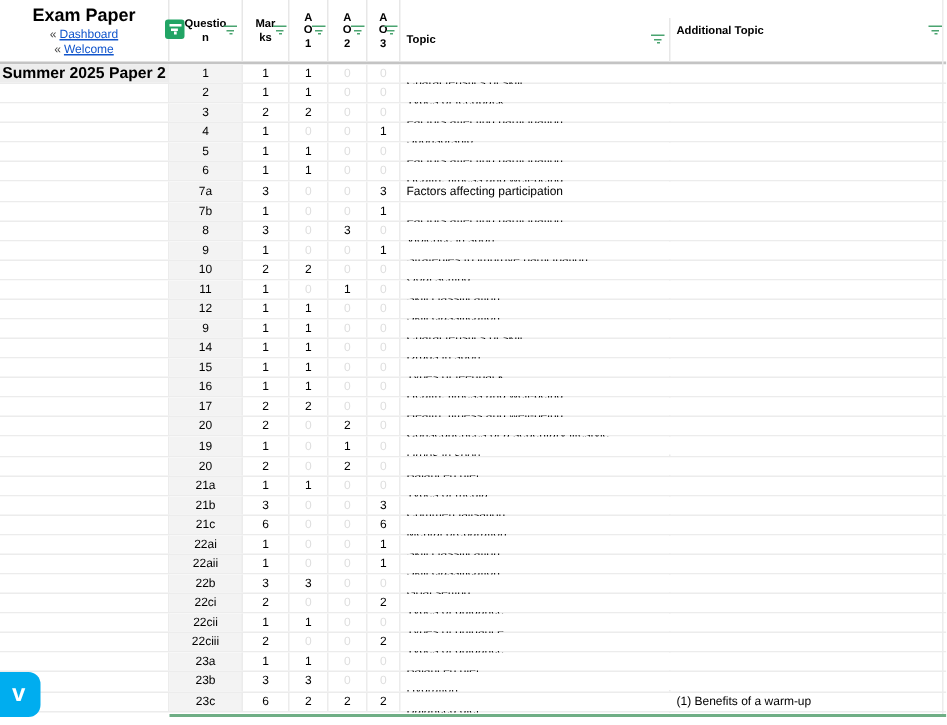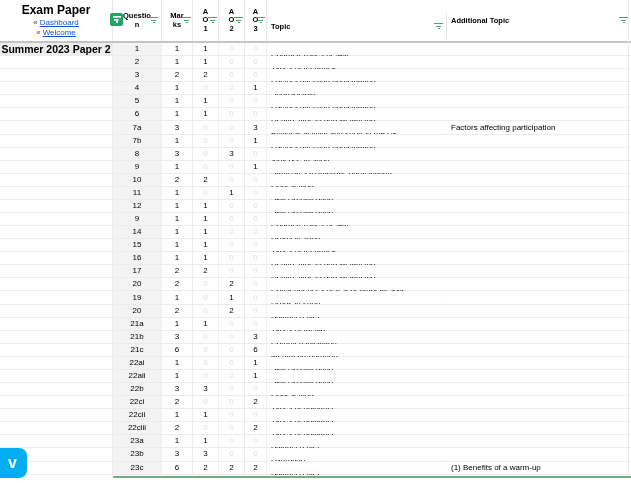--- a/index.html
+++ b/index.html
@@ -138,21 +138,21 @@
       <span class="funnel-icon"></span>
     </div>
   </div>
 
   <div class="filter-toggle">
     <span class="white-funnel"></span>
   </div>
 
   <div class="grid-body">
       <div class="grid-row">
-      <div class="cell c-label paper-label">Summer 2023 Paper 2</div>
+      <div class="cell c-label paper-label">Summer 2025 Paper 2</div>
       <div class="cell c-q">1</div>
       <div class="cell c-marks">1</div>
       <div class="cell c-ao1 ao">1</div>
       <div class="cell c-ao2 ao zero">0</div>
       <div class="cell c-ao3 ao zero">0</div>
       <div class="cell c-topic left">Characteristics of skill</div>
       <div class="cell c-add left"></div>
     </div>
       <div class="grid-row">
       <div class="cell c-label"></div>
@@ -204,21 +204,20 @@
       <div class="cell c-topic left">Health, fitness and well-being</div>
       <div class="cell c-add left"></div>
     </div>
       <div class="grid-row">
       <div class="cell c-label"></div>
       <div class="cell c-q">7a</div>
       <div class="cell c-marks">3</div>
       <div class="cell c-ao1 ao zero">0</div>
       <div class="cell c-ao2 ao zero">0</div>
       <div class="cell c-ao3 ao">3</div>
-      <div class="cell c-topic left">Physical activity and sport in the UK</div>
       <div class="cell c-add left">Factors affecting participation</div>
     </div>
       <div class="grid-row">
       <div class="cell c-label"></div>
       <div class="cell c-q">7b</div>
       <div class="cell c-marks">1</div>
       <div class="cell c-ao1 ao zero">0</div>
       <div class="cell c-ao2 ao zero">0</div>
       <div class="cell c-ao3 ao">1</div>
       <div class="cell c-topic left">Factors affecting participation</div>

